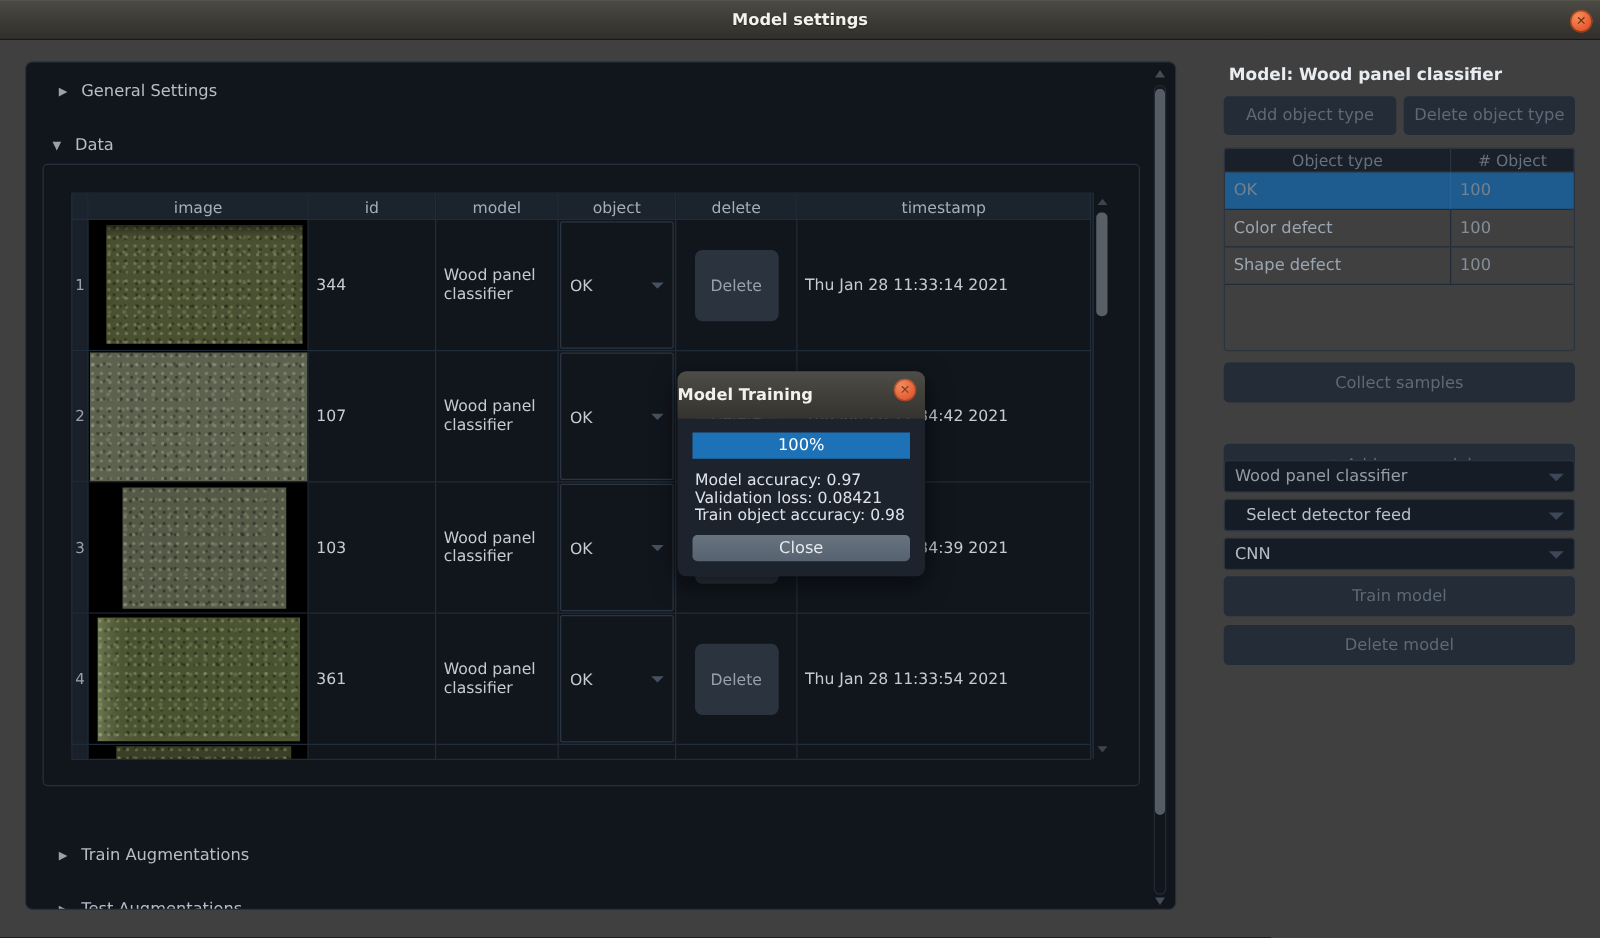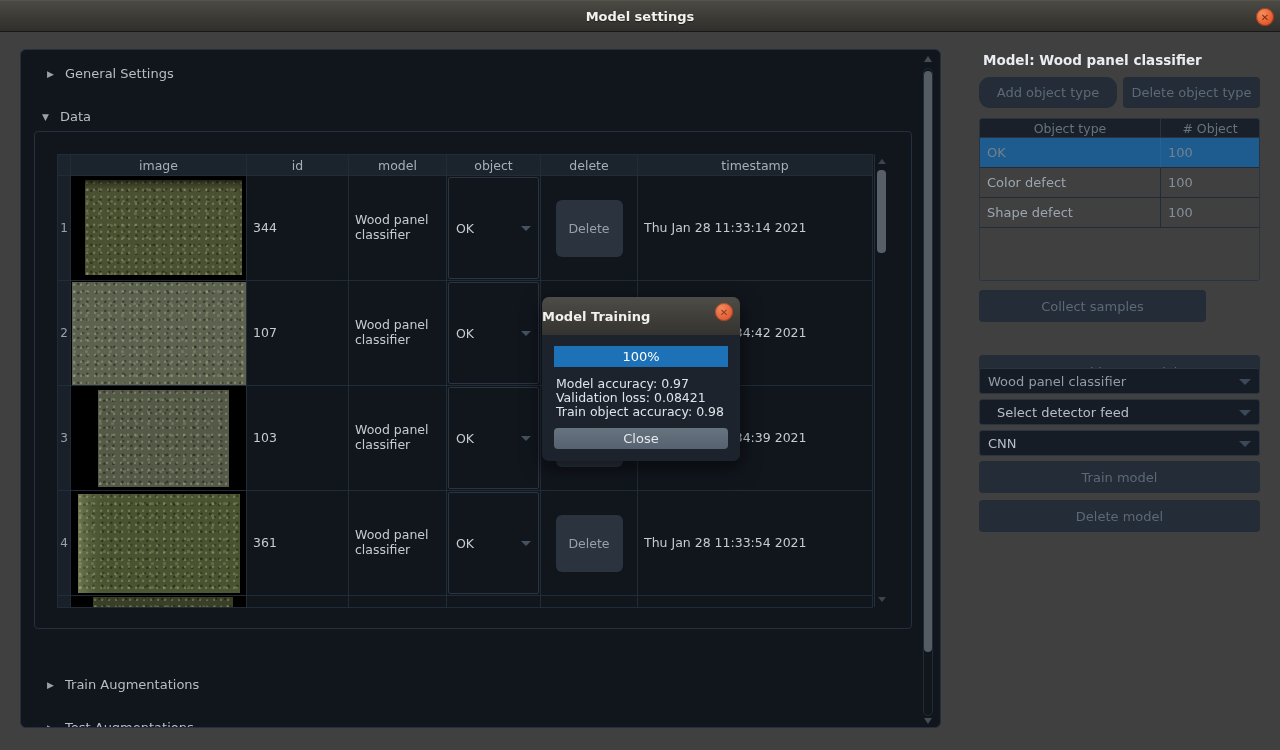--- a/index.html
+++ b/index.html
@@ -108,23 +108,23 @@
   .progress { height:21px; background:#1d72b7; border-radius:0; color:#ffffff; font-size:13px;
     display:flex; align-items:center; justify-content:center; }
   .stats { margin:10px 2px 9px; color:#dde3e9; font-size:12.5px; line-height:1.12; }
   .close-btn { display:block; width:100%; height:21px; border:none; border-radius:4px;
     background:linear-gradient(#67737f, #56626f); color:#e4e8ec; font-size:13px; font-family:inherit; }
 
   
   .rp-title { position:absolute; left:983px; top:52px; font-size:13.5px; font-weight:bold; color:#e9edf1; }
   .btn { position:absolute; background:#232c37; border:none; border-radius:4px;
     color:#5d6976; font-size:13px; font-family:inherit; }
-  .btn-add-obj { left:979px; top:77px; width:138px; height:31px;border-radius:11px; }
+  .btn-add-obj { left:979px; top:77px; width:138px; height:31px; }
   .btn-del-obj { left:1123px; top:77px; width:137px; height:31px; }
-  .btn-collect { left:979px; top:290px; width:227px; height:32px; }
+  .btn-collect { left:979px; top:290px; width:281px; height:32px; }
   .btn-addmodel{ left:979px; top:329px; width:281px; height:35px;margin-top:26px; }
   .btn-train   { left:979px; top:461px; width:281px; height:32px; }
   .btn-delmodel{ left:979px; top:500px; width:281px; height:32px; }
 
   .obj-table { position:absolute; left:979px; top:118px; width:281px; height:163px;
     border:1px solid #2a3441; border-radius:3px; overflow:hidden; }
   .ot-head { display:grid; grid-template-columns:180px 99px; height:19px;
     border-bottom:1px solid #2a3441; background:#19202a; color:#68727e; font-size:12.5px; }
   .ot-head div { display:flex; align-items:center; justify-content:center; }
   .ot-head div + div { border-left:1px solid #2a3441; }

